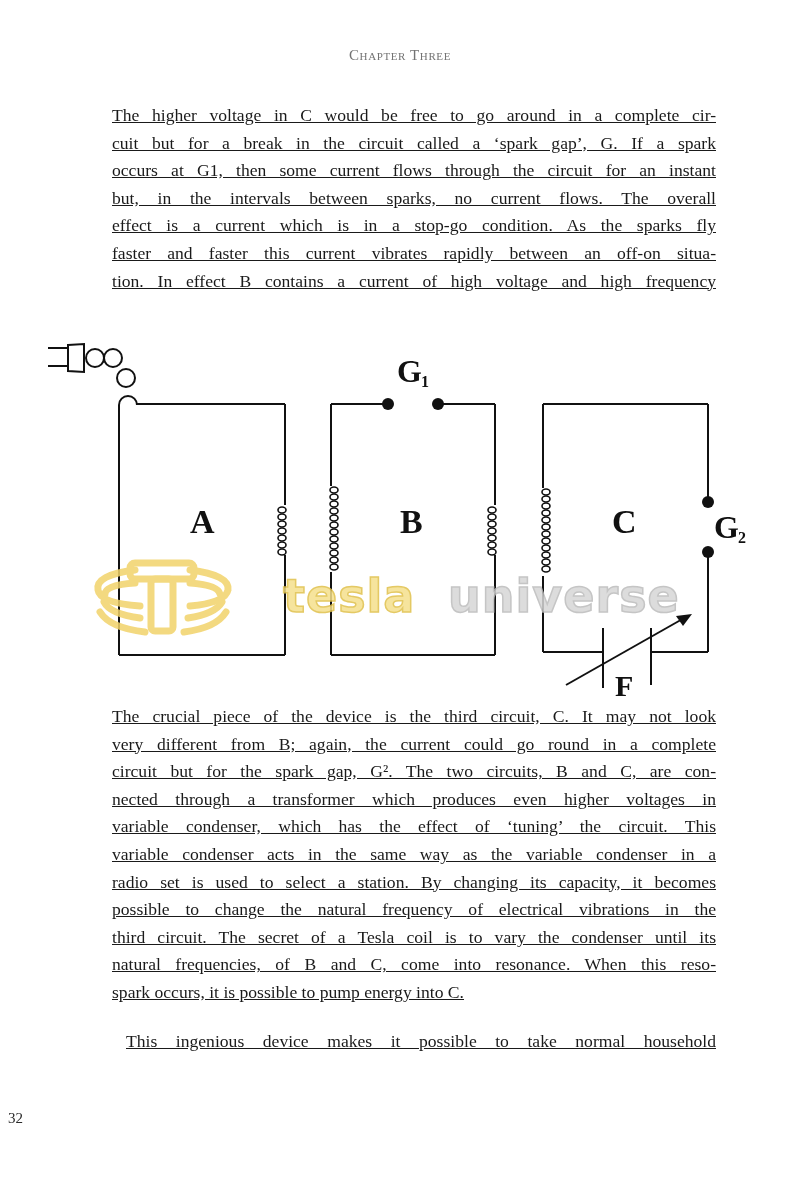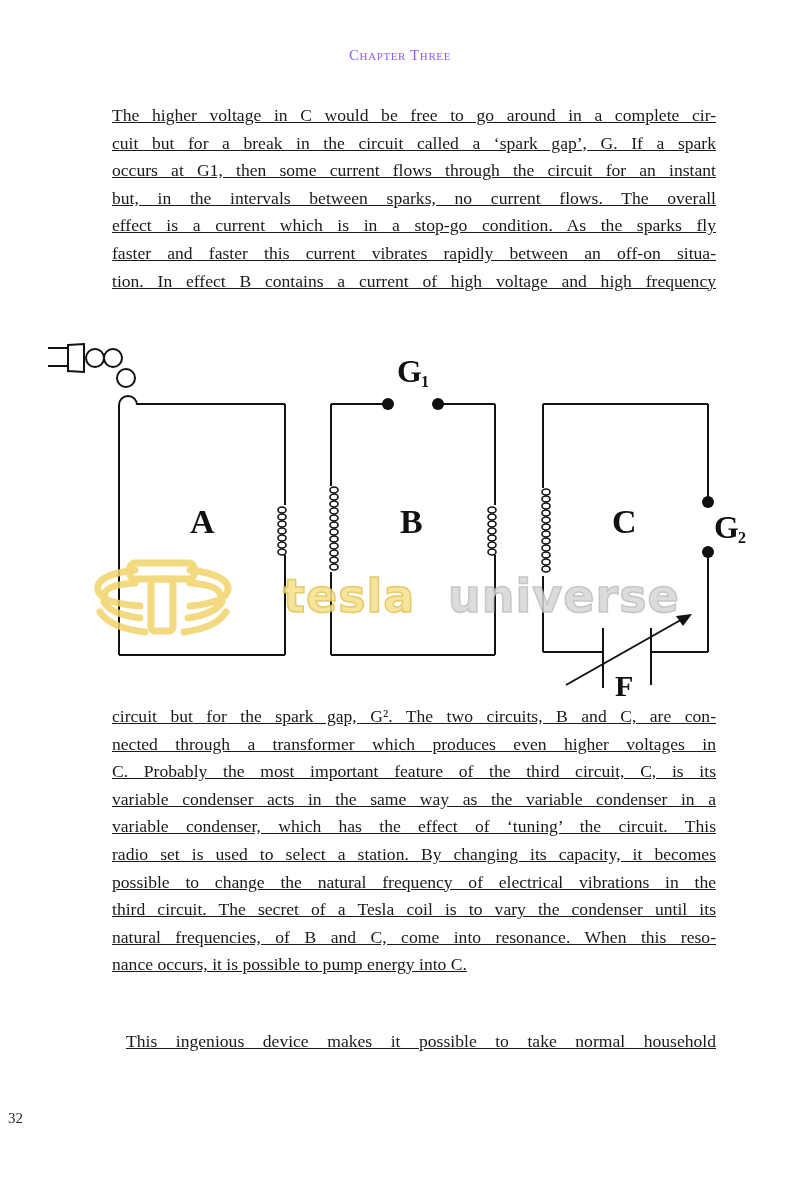--- a/index.html
+++ b/index.html
@@ -1,21 +1,21 @@
 <!DOCTYPE html>
 <html><head>
   <meta charset="utf-8">
   <style>
     html, body { margin: 0; padding: 0; background: #ffffff; }
     body { width: 800px; height: 1185px; position: relative; overflow: hidden; color: #1c1c1c; }
     .page { position: absolute; left: 0; top: 0; width: 800px; height: 1185px; }
     .running-head {
       position: absolute; top: 47px; left: 0; width: 800px; text-align: center;
       font-family: "Liberation Serif", serif; font-size: 15px; letter-spacing: 0.6px;
-      font-variant: small-caps; color: #8b5cf6;
+      font-variant: small-caps; color: #737373;
     }
     .para {
       position: absolute; left: 112px; width: 604px;
       font-family: "Liberation Serif", serif; font-size: 17.6px; line-height: 27.6px;
       text-align: justify; color: #1a1a1a; margin: 0; text-decoration: underline;
     }
     .para .line { display: block; text-align: justify; text-align-last: justify; white-space: nowrap; }
     .para .line.last { text-align-last: left; }
     .para .line.indent { padding-left: 14px; }
     #p1 { top: 102px; }
@@ -171,30 +171,31 @@
           <rect x="130" y="563" width="64" height="16" rx="5"></rect>
           <rect x="151" y="579" width="22" height="52" rx="4"></rect>
         </g>
         <text x="283" y="612" font-family="DejaVu Sans, sans-serif" font-weight="bold" font-size="46" fill="#f5e08c" stroke="#e0c04a" stroke-width="1.5" letter-spacing="1">tesla</text>
         <text x="448" y="612" font-family="DejaVu Sans, sans-serif" font-weight="bold" font-size="46" fill="#d6d6d6" stroke="#bcbcbc" stroke-width="1.5" letter-spacing="1">universe</text>
       </g>
     </svg>
   </div>
 
   <div class="para" id="p2">
+    <span class="line">The crucial piece of the device is the third circuit, C. It may not look</span>
+    <span class="line">very different from B; again, the current could go round in a complete</span>
     <span class="line">circuit but for the spark gap, G². The two circuits, B and C, are con-</span>
     <span class="line">nected through a transformer which produces even higher voltages in</span>
-    <span class="line">C. Probably the most important feature of the third circuit, C, is its</span>
+    <span class="line">variable condenser, which has the effect of ‘tuning’ the circuit. This</span>
     <span class="line">variable condenser acts in the same way as the variable condenser in a</span>
-    <span class="line">variable condenser, which has the effect of ‘tuning’ the circuit. This</span>
     <span class="line">radio set is used to select a station. By changing its capacity, it becomes</span>
     <span class="line">possible to change the natural frequency of electrical vibrations in the</span>
     <span class="line">third circuit. The secret of a Tesla coil is to vary the condenser until its</span>
     <span class="line">natural frequencies, of B and C, come into resonance. When this reso-</span>
-    <span class="line last">nance occurs, it is possible to pump energy into C.</span>
+    <span class="line last">spark occurs, it is possible to pump energy into C.</span>
   </div>
 
   <div class="para" id="p3">
     <span class="line indent">This ingenious device makes it possible to take normal household</span>
   </div>
 
   <div class="folio">32</div>
 </div>
 
 </body></html>

